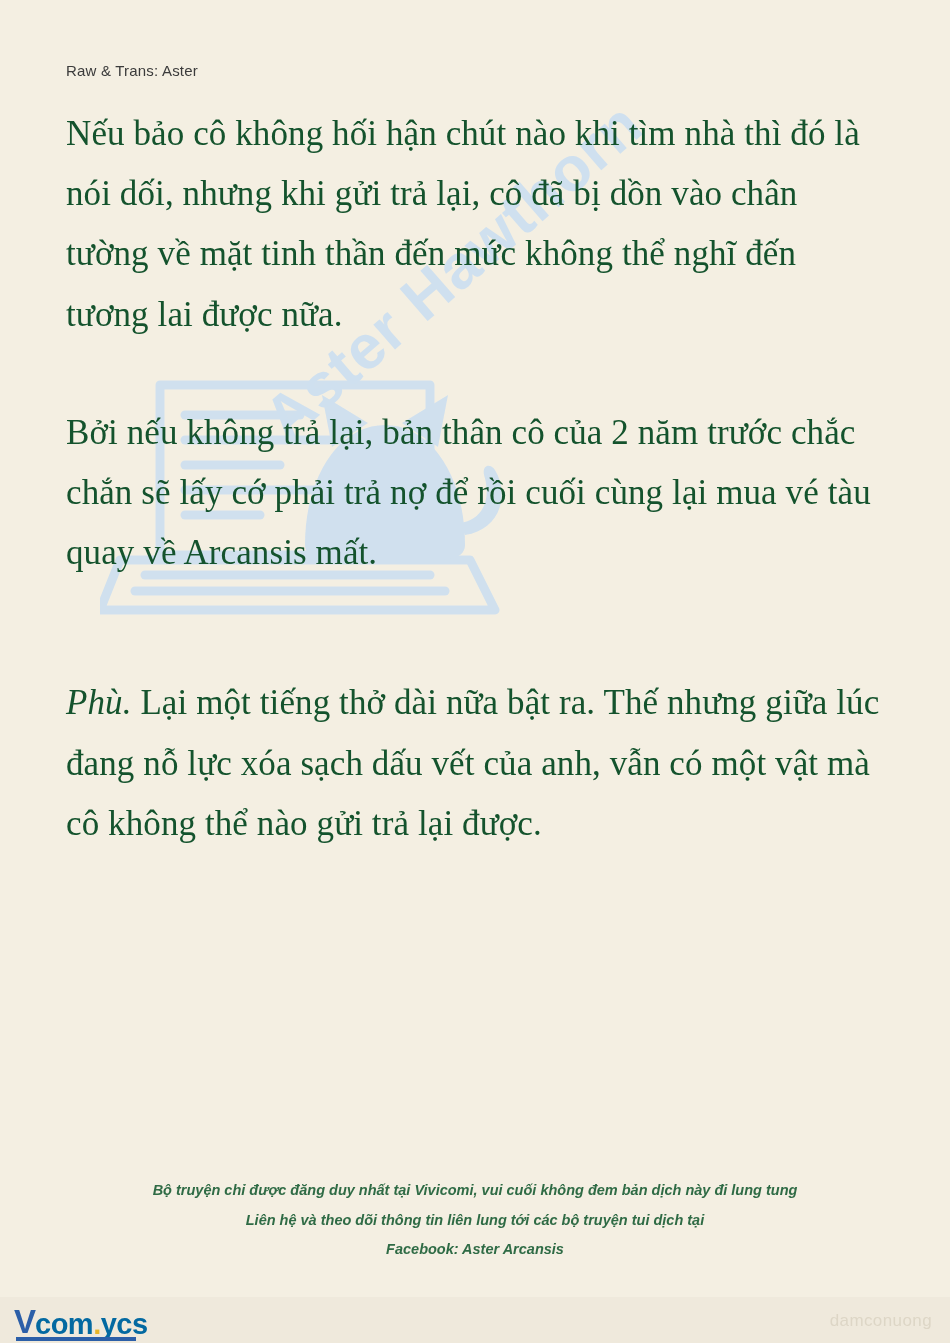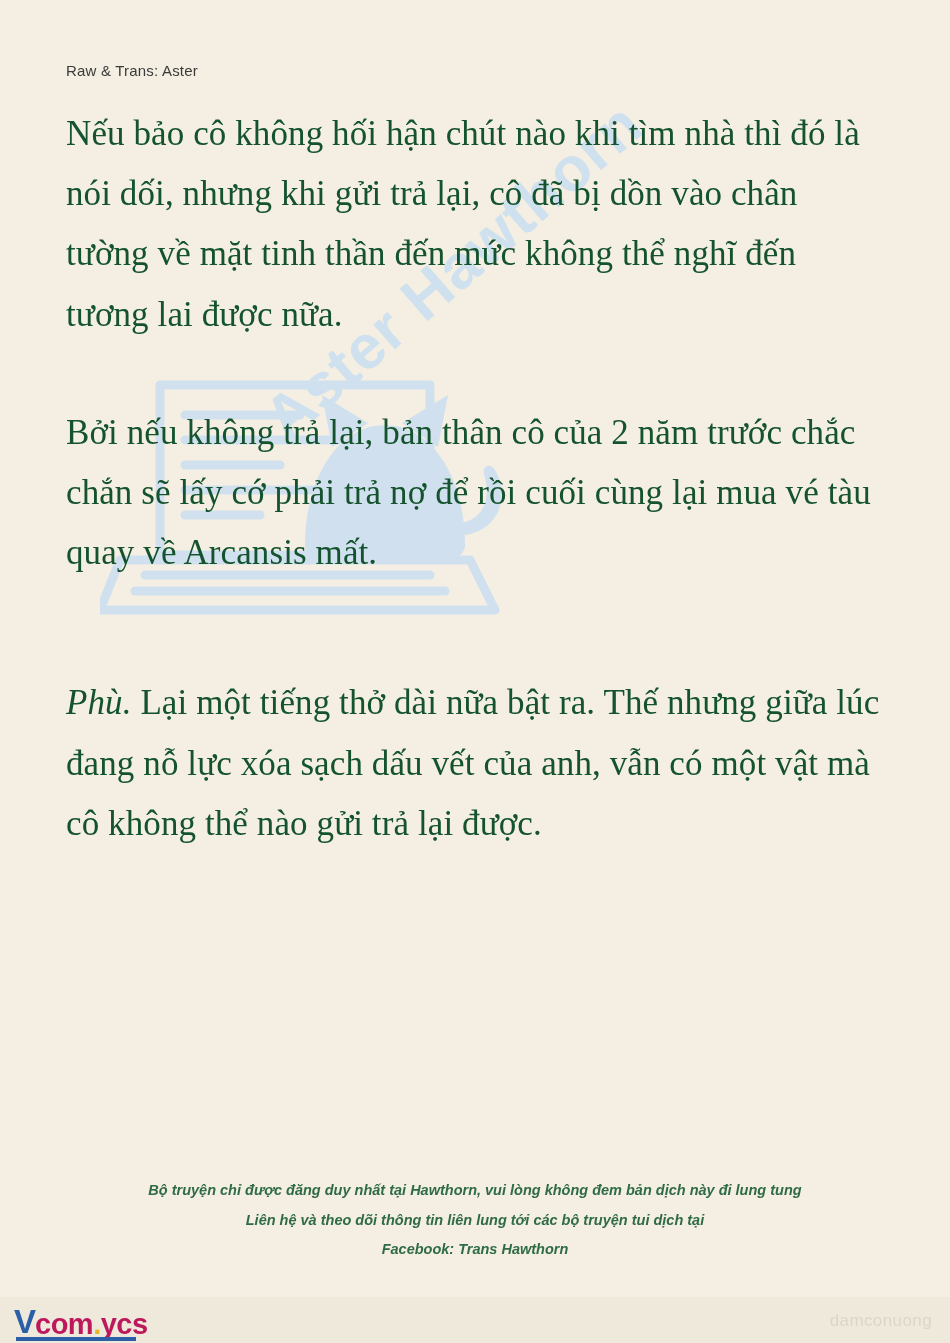--- a/index.html
+++ b/index.html
@@ -109,21 +109,21 @@
   .brand-v {
     font-size: 33px;
     font-weight: 700;
     color: #2c5fa8;
     line-height: 0.9;
     letter-spacing: -1px;
   }
   .brand-rest {
     font-size: 29px;
     font-weight: 700;
-    color: #be185d;
+    color: #0369a1;
     line-height: 0.9;
     letter-spacing: -0.5px;
   }
   .brand-dot {
     color: #e8b528;
   }
   .brand-underline {
     position: absolute;
     left: 16px;
     bottom: 2px;
@@ -176,23 +176,23 @@
   </svg>
   <div class="wm-text">Aster Hawthorn</div>
 
   <div class="content">
     <p class="para">Nếu bảo cô không hối hận chút nào khi tìm nhà thì đó là nói dối, nhưng khi gửi trả lại, cô đã bị dồn vào chân tường về mặt tinh thần đến mức không thể nghĩ đến tương lai được nữa.</p>
     <p class="para spaced-lg">Bởi nếu không trả lại, bản thân cô của 2 năm trước chắc chắn sẽ lấy cớ phải trả nợ để rồi cuối cùng lại mua vé tàu quay về Arcansis mất.</p>
     <p class="para"><em>Phù.</em><span> Lại một tiếng thở dài nữa bật ra. Thế nhưng giữa lúc đang nỗ lực xóa sạch dấu vết của anh, vẫn có một vật mà cô không thể nào gửi trả lại được.</span></p>
   </div>
 
   <div class="footer-notes">
-    <div>Bộ truyện chỉ được đăng duy nhất tại Hawthorn, vui lòng không đem bản dịch này đi lung tung</div>
+    <div>Bộ truyện chỉ được đăng duy nhất tại Vivicomi, vui cuối không đem bản dịch này đi lung tung</div>
     <div>Liên hệ và theo dõi thông tin liên lung tới các bộ truyện tui dịch tại</div>
-    <div>Facebook: Trans Hawthorn</div>
+    <div>Facebook: Aster Arcansis</div>
   </div>
 
   <div class="bottom-bar">
     <div class="brand">
       <span class="brand-v">V</span>
       <span class="brand-rest">com</span>
       <span class="brand-rest brand-dot">.</span>
       <span class="brand-rest">ycs</span>
     </div>
     <div class="brand-underline"></div>

